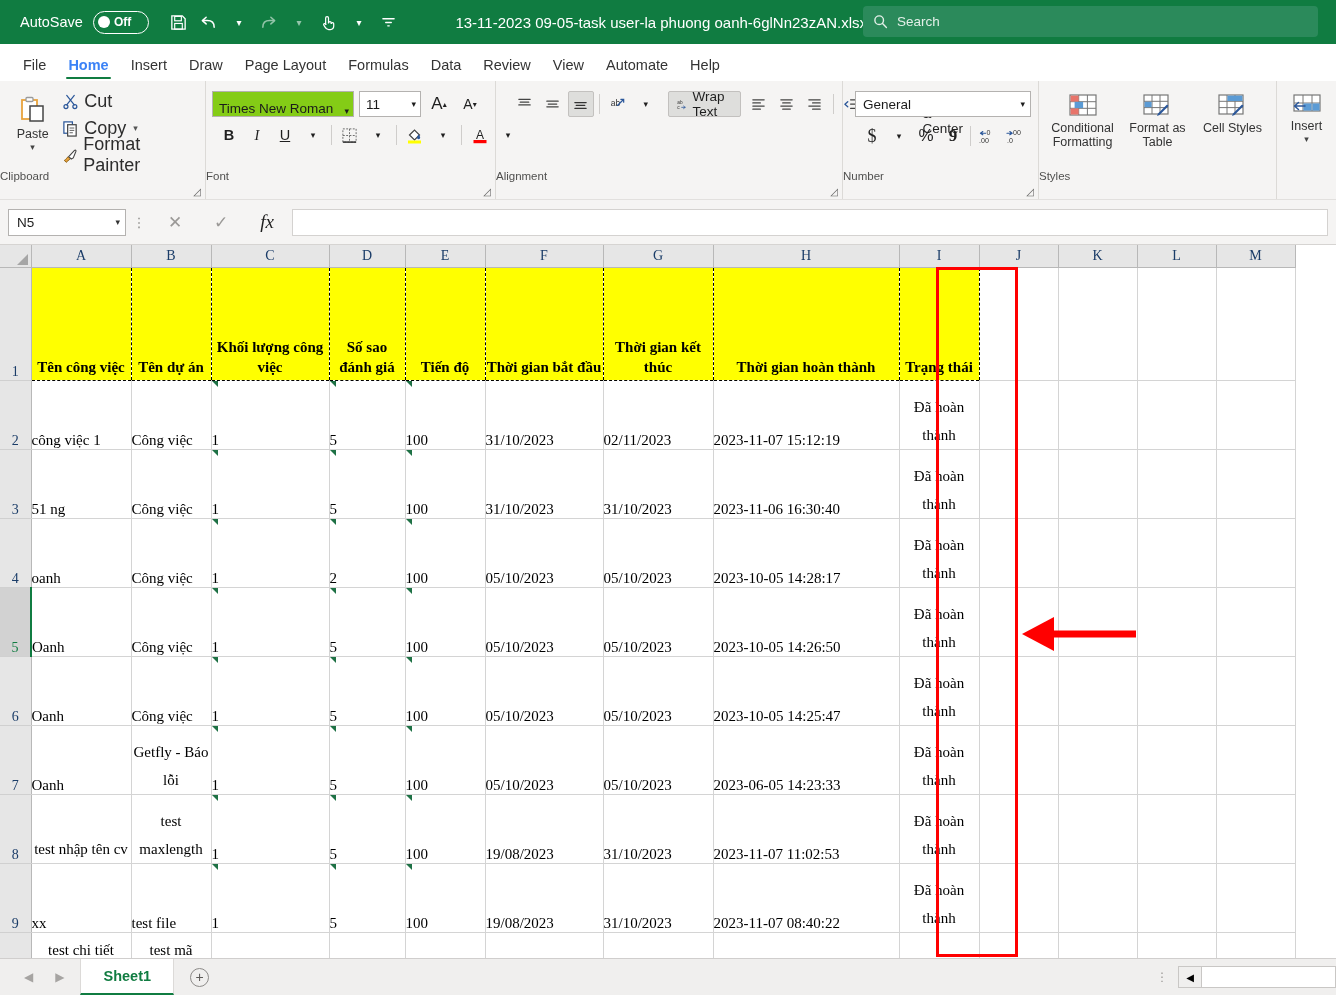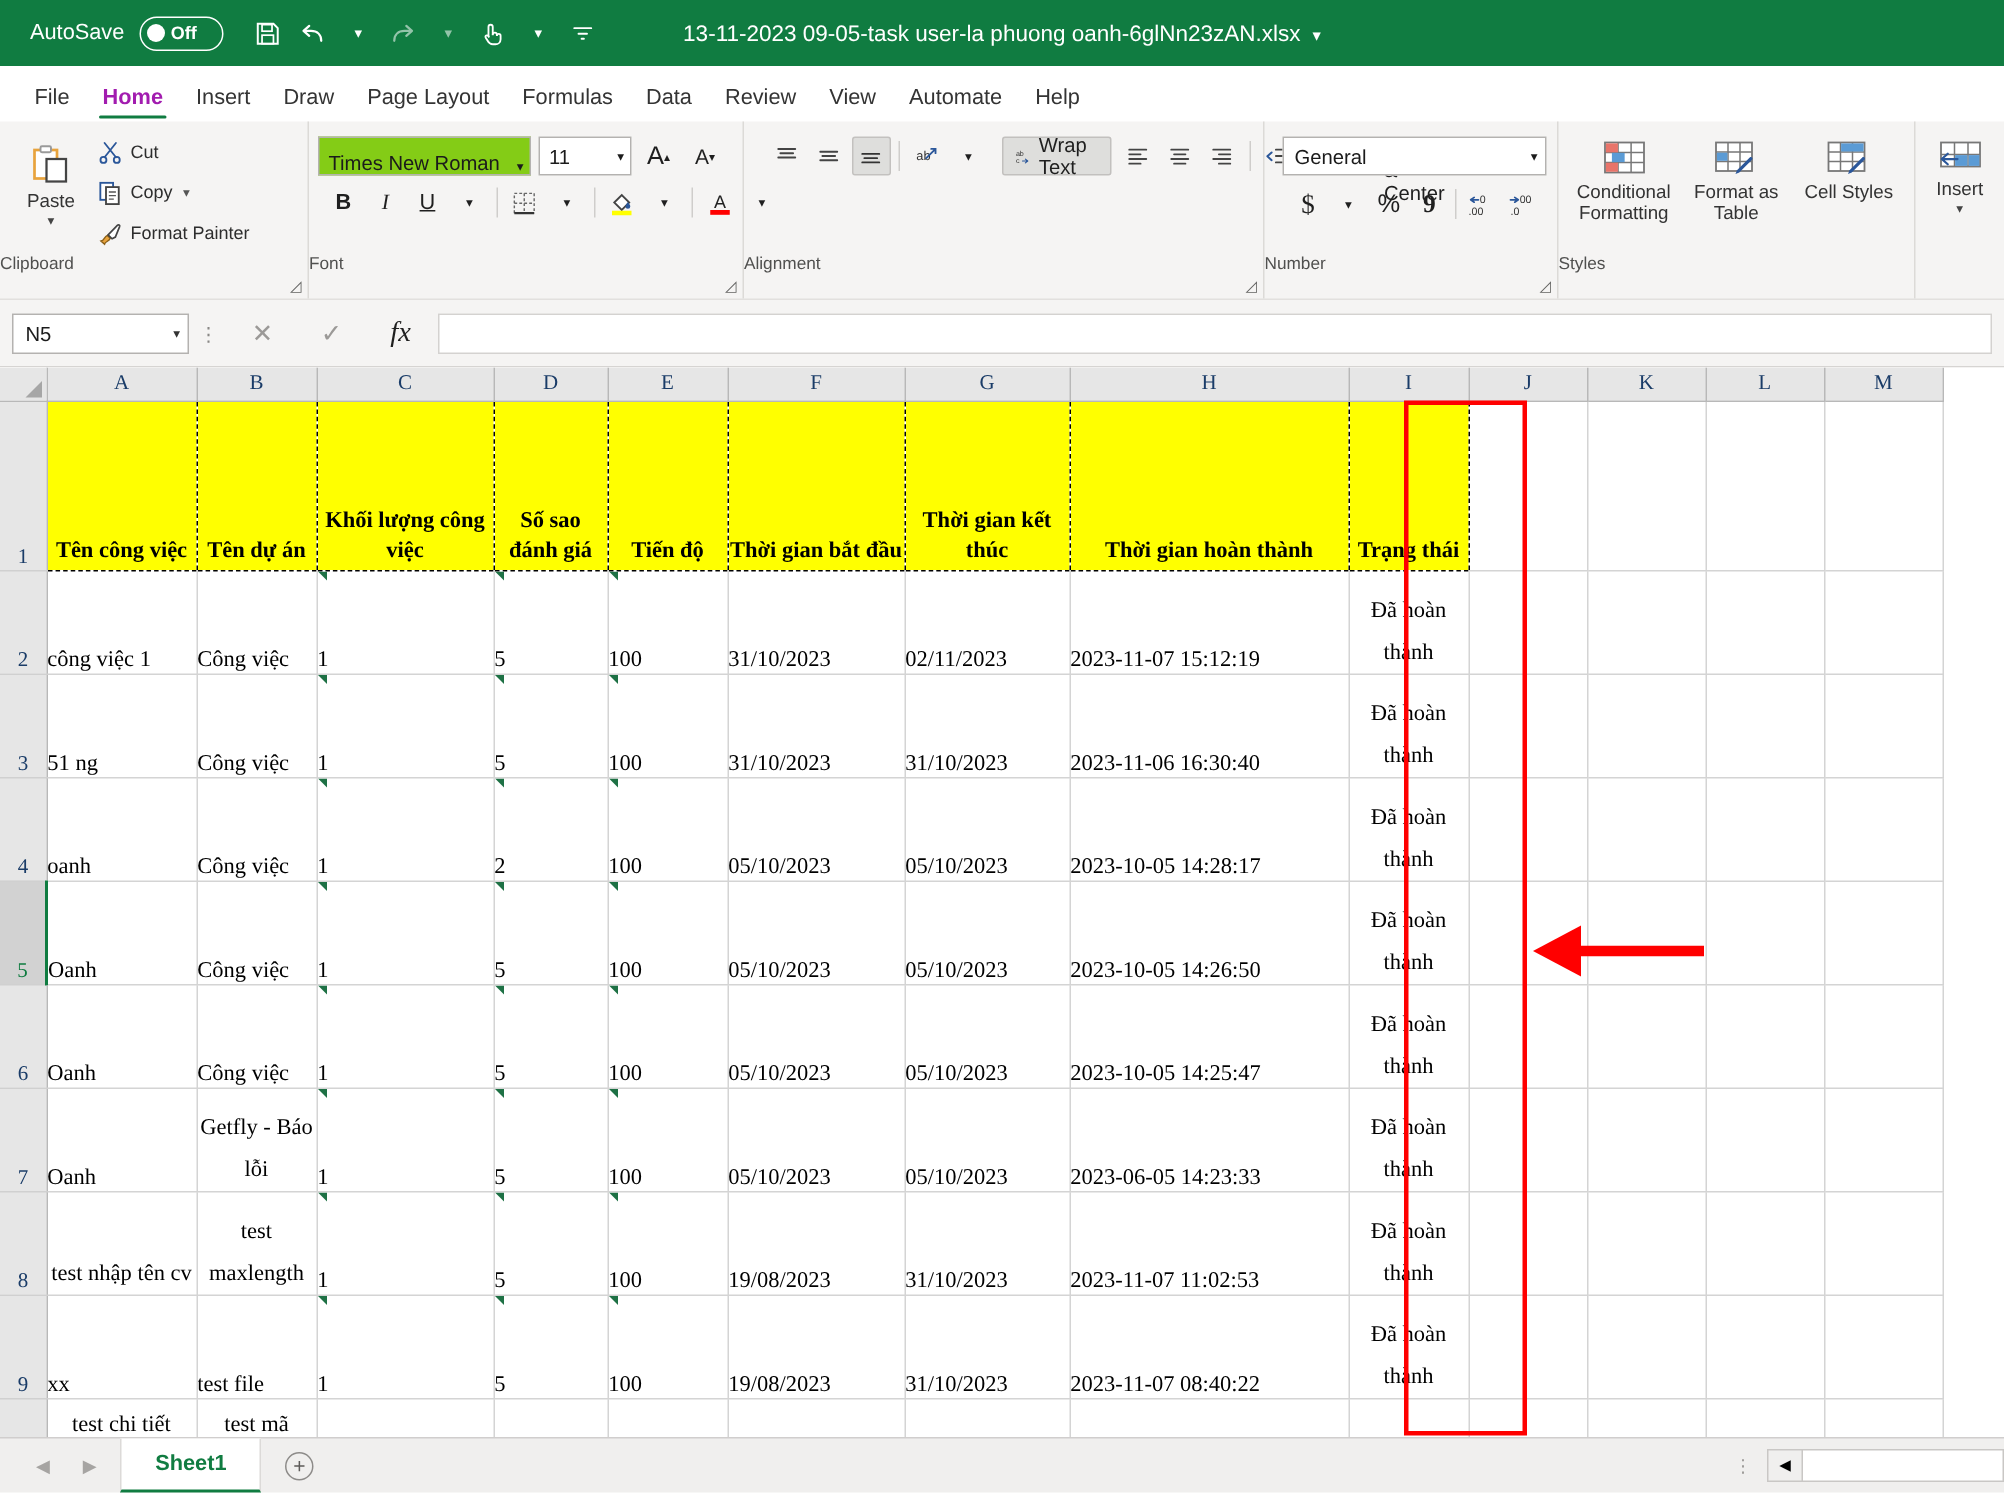--- a/index.html
+++ b/index.html
@@ -43,21 +43,21 @@
   .search-ph { font-size: 13.5px; color: #e3efe8; }
 
   
   .tabsbar {
     height: 37px; background: #ffffff; display: flex; align-items: flex-end;
     padding-left: 12px; border-bottom: 0px;
   }
   .tab {
     font-size: 14.5px; color: #343434; padding: 4px 11px 8px 11px; position: relative;
   }
-  .tab.active { font-weight: bold; color: #a21caf; }
+  .tab.active { font-weight: bold; color: #3b82f6; }
   .tab.active:after {
     content: ""; position: absolute; left: 9px; right: 9px; bottom: 2px;
     height: 2.5px; background: #107C41; border-radius: 2px;
   }
 
   
   .ribbon {
     height: 119px; background: #f5f4f3; display: flex; align-items: stretch;
     border-bottom: 1px solid #e2e0de; position: relative;
   }
@@ -71,21 +71,21 @@
   .rgbody { display: flex; align-items: flex-start; flex: 1; }
 
   .bigbtn {
     width: 56px; display: flex; flex-direction: column; align-items: center;
     padding-top: 4px; gap: 1px;
   }
   .bigbtn .lbl { font-size: 12.5px; color: #333; text-align: center; line-height: 13px; }
   .bigbtn .cv { font-size: 9px; color: #444; }
 
   .smallrow { display: flex; align-items: center; gap: 5px; height: 24px; padding: 0 3px; }
-  .smallrow .lbl { font-size: 12px; color: #2d2d2d; }
+  .smallrow .lbl { font-size: 18px; color: #2d2d2d; }
   .smallrow .cv { font-size: 9px; color: #555; margin-left: 2px; }
 
   .fontname {
     width: 142px; height: 26px; background: #84cc16; border: 1px solid #b4b2b0;
     display: flex; align-items: flex-end; padding: 0 4px 0 6px; font-size: 13.5px; color: #1b1b1b;
   }
   .fontname .cv { margin-left: auto; font-size: 9px; }
   .fontsize {
     width: 62px; height: 26px; background: #fff; border: 1px solid #b4b2b0;
     display: flex; align-items: center; padding: 0 4px 0 6px; font-size: 13.5px; color: #1b1b1b;
@@ -246,20 +246,27 @@
     <span class="tb-btn tb-caret">▾</span>
     <span class="tb-btn">
       <svg width="17" height="15" viewBox="0 0 18 16">
           <path d="M3 4h12M6 8h6M8.2 11.5h1.6" stroke="#fff" stroke-width="1.4" stroke-linecap="round"></path>
         </svg>
     </span>
   </div>
   <div class="doc-title">
     <span>13-11-2023 09-05-task user-la phuong oanh-6glNn23zAN.xlsx</span><span class="caret">▾</span>
   </div>
+  <div class="search-box">
+    <svg width="15" height="15" viewBox="0 0 16 16">
+        <circle cx="6.6" cy="6.6" r="4.6" fill="none" stroke="#e3efe8" stroke-width="1.5"></circle>
+        <path d="M10.2 10.2L14.3 14.3" stroke="#e3efe8" stroke-width="1.5" stroke-linecap="round"></path>
+      </svg>
+    <span class="search-ph">Search</span>
+  </div>
 </div>
 
 <div class="tabsbar">
   <div class="tab">File</div>
   <div class="tab active">Home</div>
   <div class="tab">Insert</div>
   <div class="tab">Draw</div>
   <div class="tab">Page Layout</div>
   <div class="tab">Formulas</div>
   <div class="tab">Data</div>

